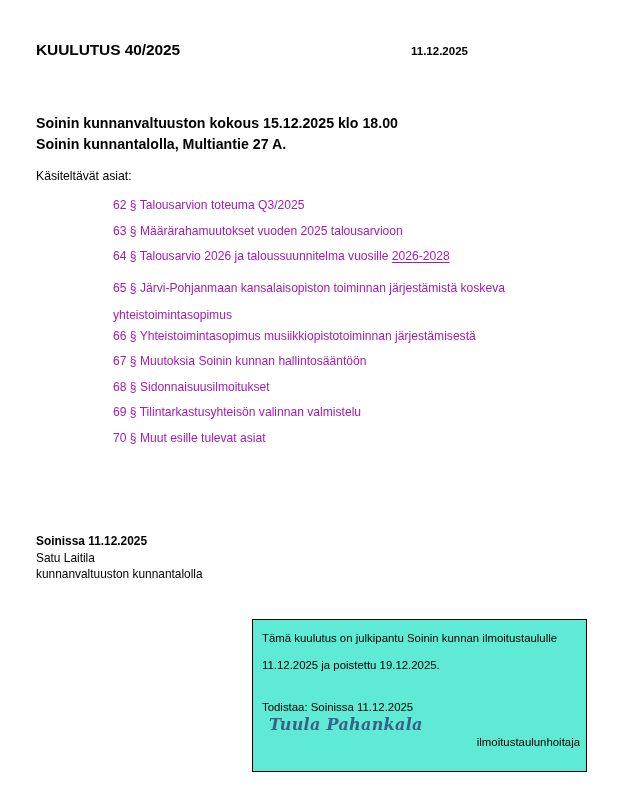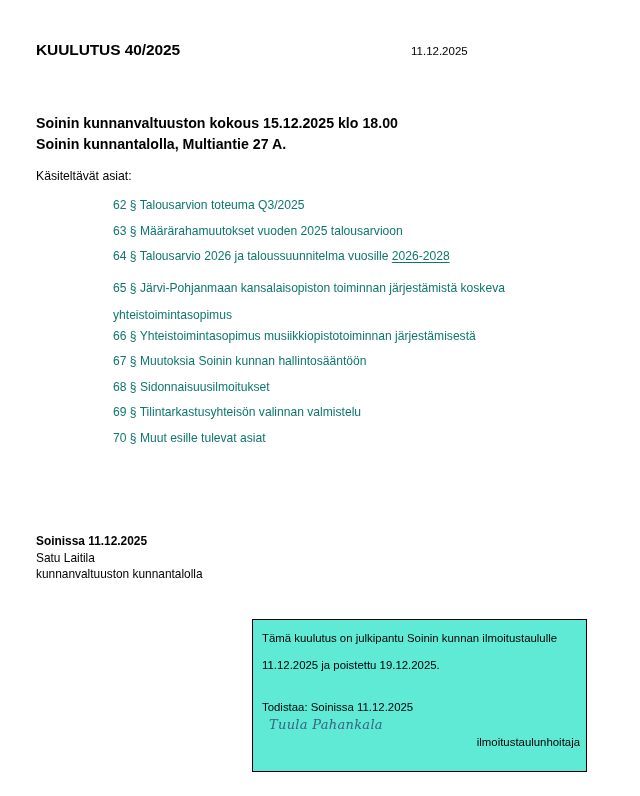--- a/index.html
+++ b/index.html
@@ -39,21 +39,21 @@
     font-size: 15.5px;
     font-weight: bold;
     letter-spacing: -0.1px;
     white-space: nowrap;
   }
   .doc-date {
     position: absolute;
     left: 375px;
     top: 4px;
     font-size: 11.5px;
-    font-weight: normal;
+    font-weight: bold;
     white-space: nowrap;
   }
 
   
   .meeting-block {
     position: absolute;
     left: 36px;
     top: 113px;
     right: 36px;
   }
@@ -80,21 +80,21 @@
     right: 20px;
     list-style: none;
     margin: 0;
     padding: 0;
   }
   .agenda-item {
     font-size: 12.1px;
     line-height: 14px;
     margin-bottom: 11.5px;
     white-space: nowrap;
-    color: #0f766e;
+    color: #a21caf;
   }
   .agenda-item.wrapped {
     white-space: normal;
     line-height: 27px;
     margin-bottom: 0;
     max-width: 400px;
   }
   .u-link {
     text-decoration: underline;
     text-underline-offset: 2px;
@@ -140,27 +140,28 @@
   }
   .notice-line.tight {
     margin-bottom: 0;
   }
   .notice-gap {
     height: 15px;
   }
   .signature-script {
     font-family: "DejaVu Serif", "Liberation Serif", serif;
     font-style: italic;
-    font-size: 13px;
+    font-size: 16px;
     line-height: 19px;
     color: #3a6286;
     letter-spacing: 0.3px;
     padding-left: 7px;
     white-space: nowrap;
     margin: 1px 0 1px 0;
+    font-weight: bold;
   }
   .notice-role {
     font-size: 11.4px;
     line-height: 14px;
     white-space: nowrap;
     text-align: right;
   }
 </style>
 </head>
 <body>

